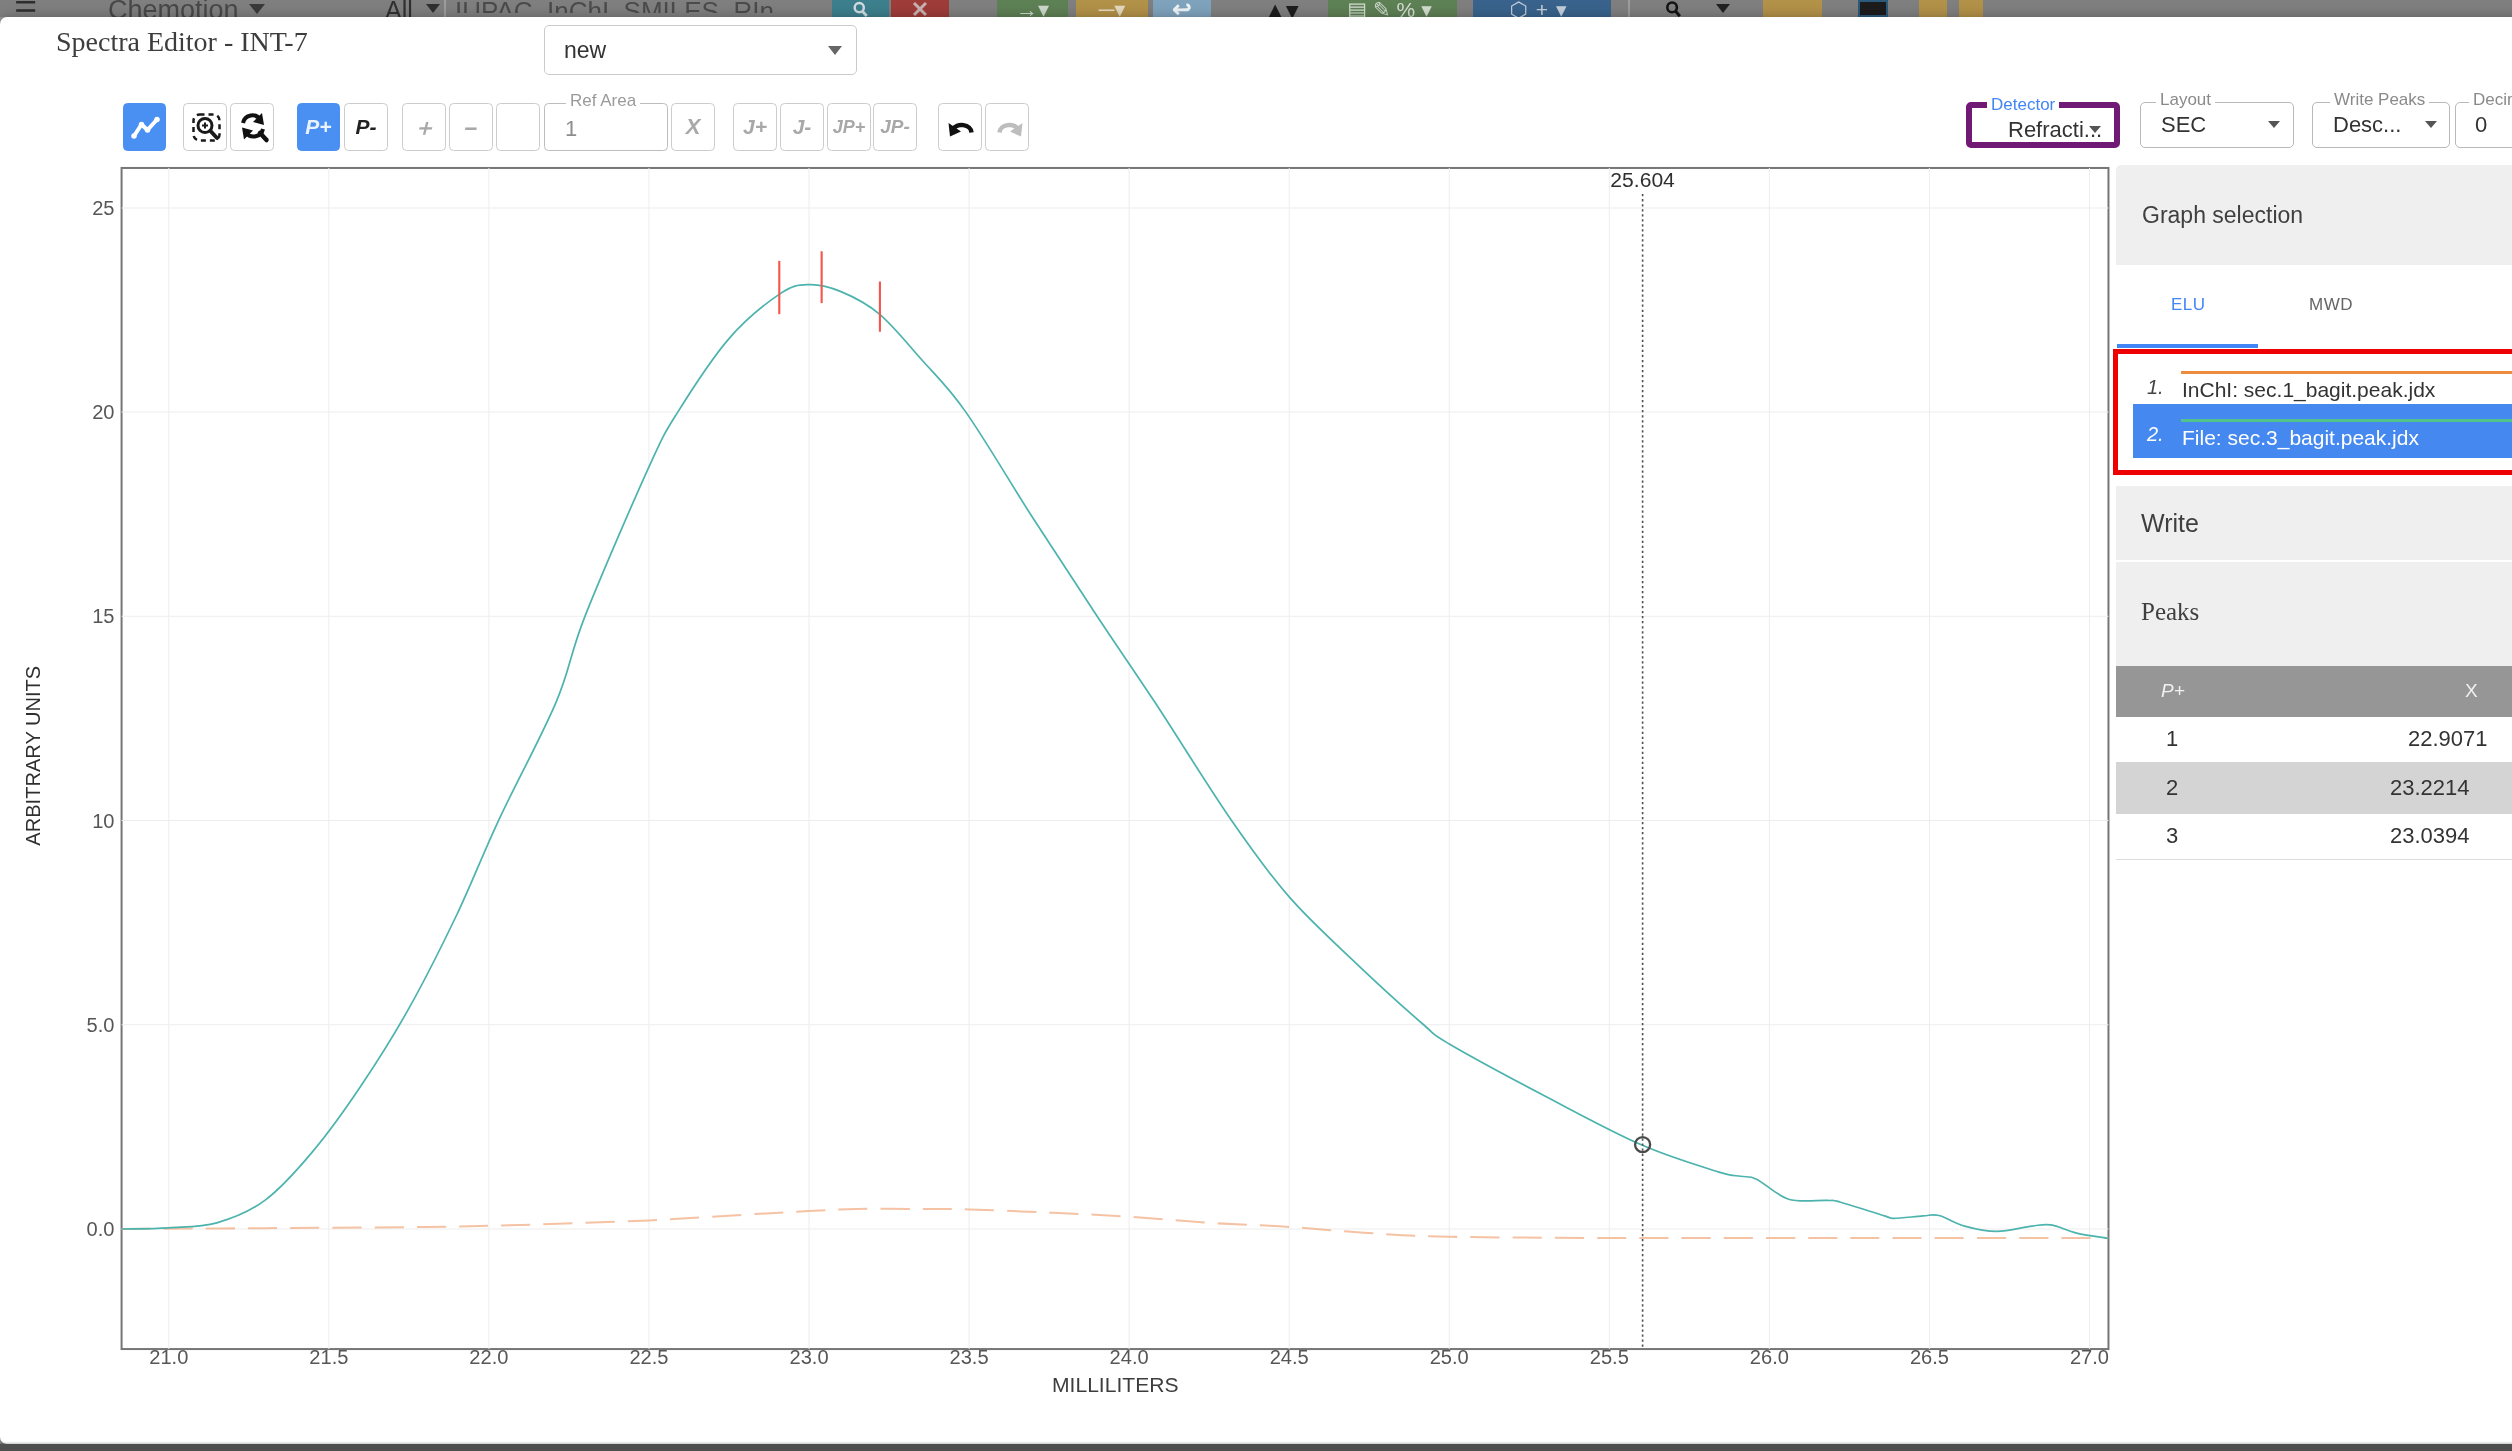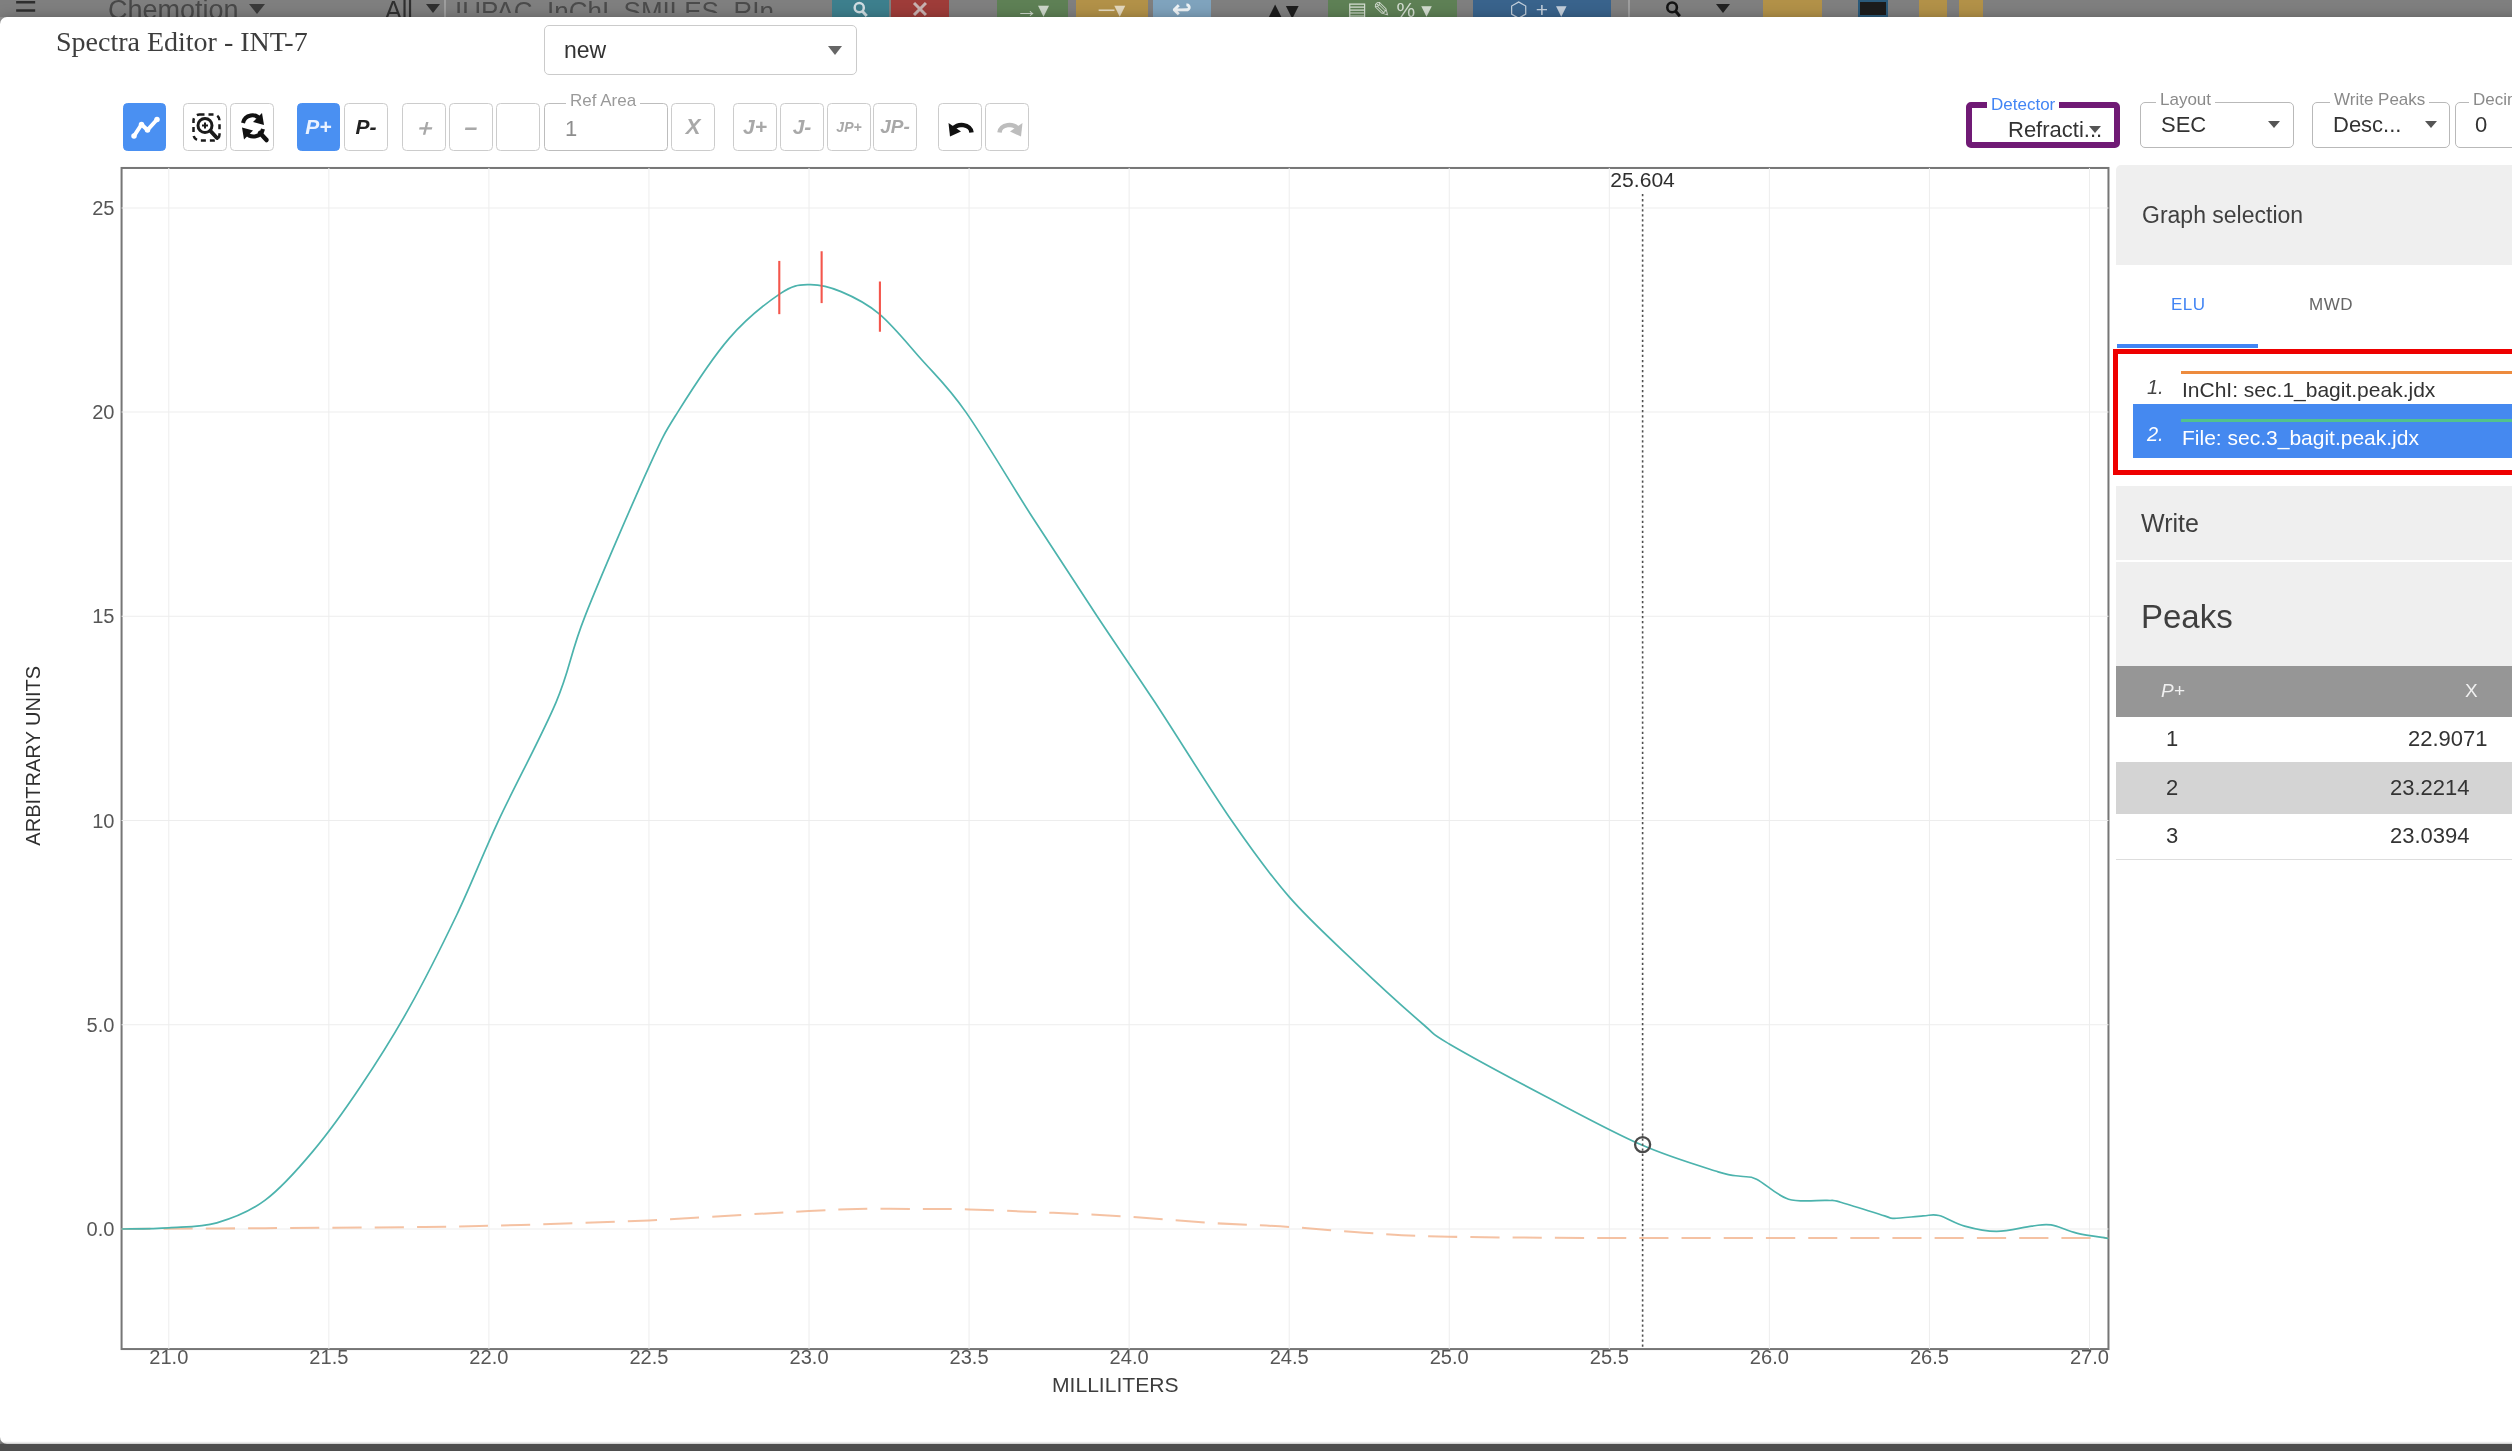--- a/index.html
+++ b/index.html
@@ -121,21 +121,21 @@
   <div class="btn dim" style="left:671px;width:44px;">
       <div class="bt" style="font-size:22px;">X</div>
     </div>
   <div class="btn dim" style="left:733px;width:44px;">
       <div class="bt">J+</div>
     </div>
   <div class="btn dim" style="left:780px;width:44px;">
       <div class="bt">J-</div>
     </div>
   <div class="btn dim" style="left:827px;width:44px;">
-      <div class="bt" style="font-size:14px;">JP+</div>
+      <div class="bt" style="font-size:18px;">JP+</div>
     </div>
   <div class="btn dim" style="left:873px;width:44px;">
       <div class="bt" style="font-size:19px;">JP-</div>
     </div>
   <div class="btn" style="left:938px;width:44px;">
     <svg style="left:7.5px;top:12px;" width="30" height="25" viewBox="0 0 60 50">
       <path d="M11 27 A 20 16 0 0 1 49 33" fill="none" stroke="#111" stroke-width="9"></path>
       <path d="M3 14 L6 41 L28 31 Z" fill="#111"></path>
     </svg>
   </div>
@@ -249,21 +249,21 @@
   <div style="position:absolute;left:2147px;top:423px;font-size:20px;font-style:italic;color:#fff;">2.</div>
   <div style="position:absolute;left:2182px;top:426px;font-size:21px;color:#fff;">File: sec.3_bagit.peak.jdx</div>
 
   <div style="position:absolute;left:2113px;top:349px;width:710px;height:126px;border:5.5px solid #ee0000;"></div>
 
   <div class="panelhead" style="top:486px;height:74px;">
     <div style="position:absolute;left:25px;top:23px;font-size:25px;">Write</div>
 
   </div>
   <div class="panelhead" style="top:562px;height:104px;">
-    <div style="position:absolute;left:25px;top:36px;font-size:33px;">Peaks</div>
+    <div style="position:absolute;left:25px;top:36px;font-size:25px;font-family:Liberation Serif, serif;">Peaks</div>
 
   </div>
 
   <div style="position:absolute;left:2116px;top:666px;width:697px;height:51px;background:#969696;">
     <span style="position:absolute;left:45px;top:14px;font-size:19px;color:#f0f0f0;font-style:italic;">P+</span>
     <span style="position:absolute;left:349px;top:14px;font-size:19px;color:#f0f0f0;">X</span>
 
   </div>
   <div style="position:absolute;left:2116px;top:717px;width:697px;height:45px;background:#fff;">
     <span class="mval" style="left:50px;top:9px;">1</span>

